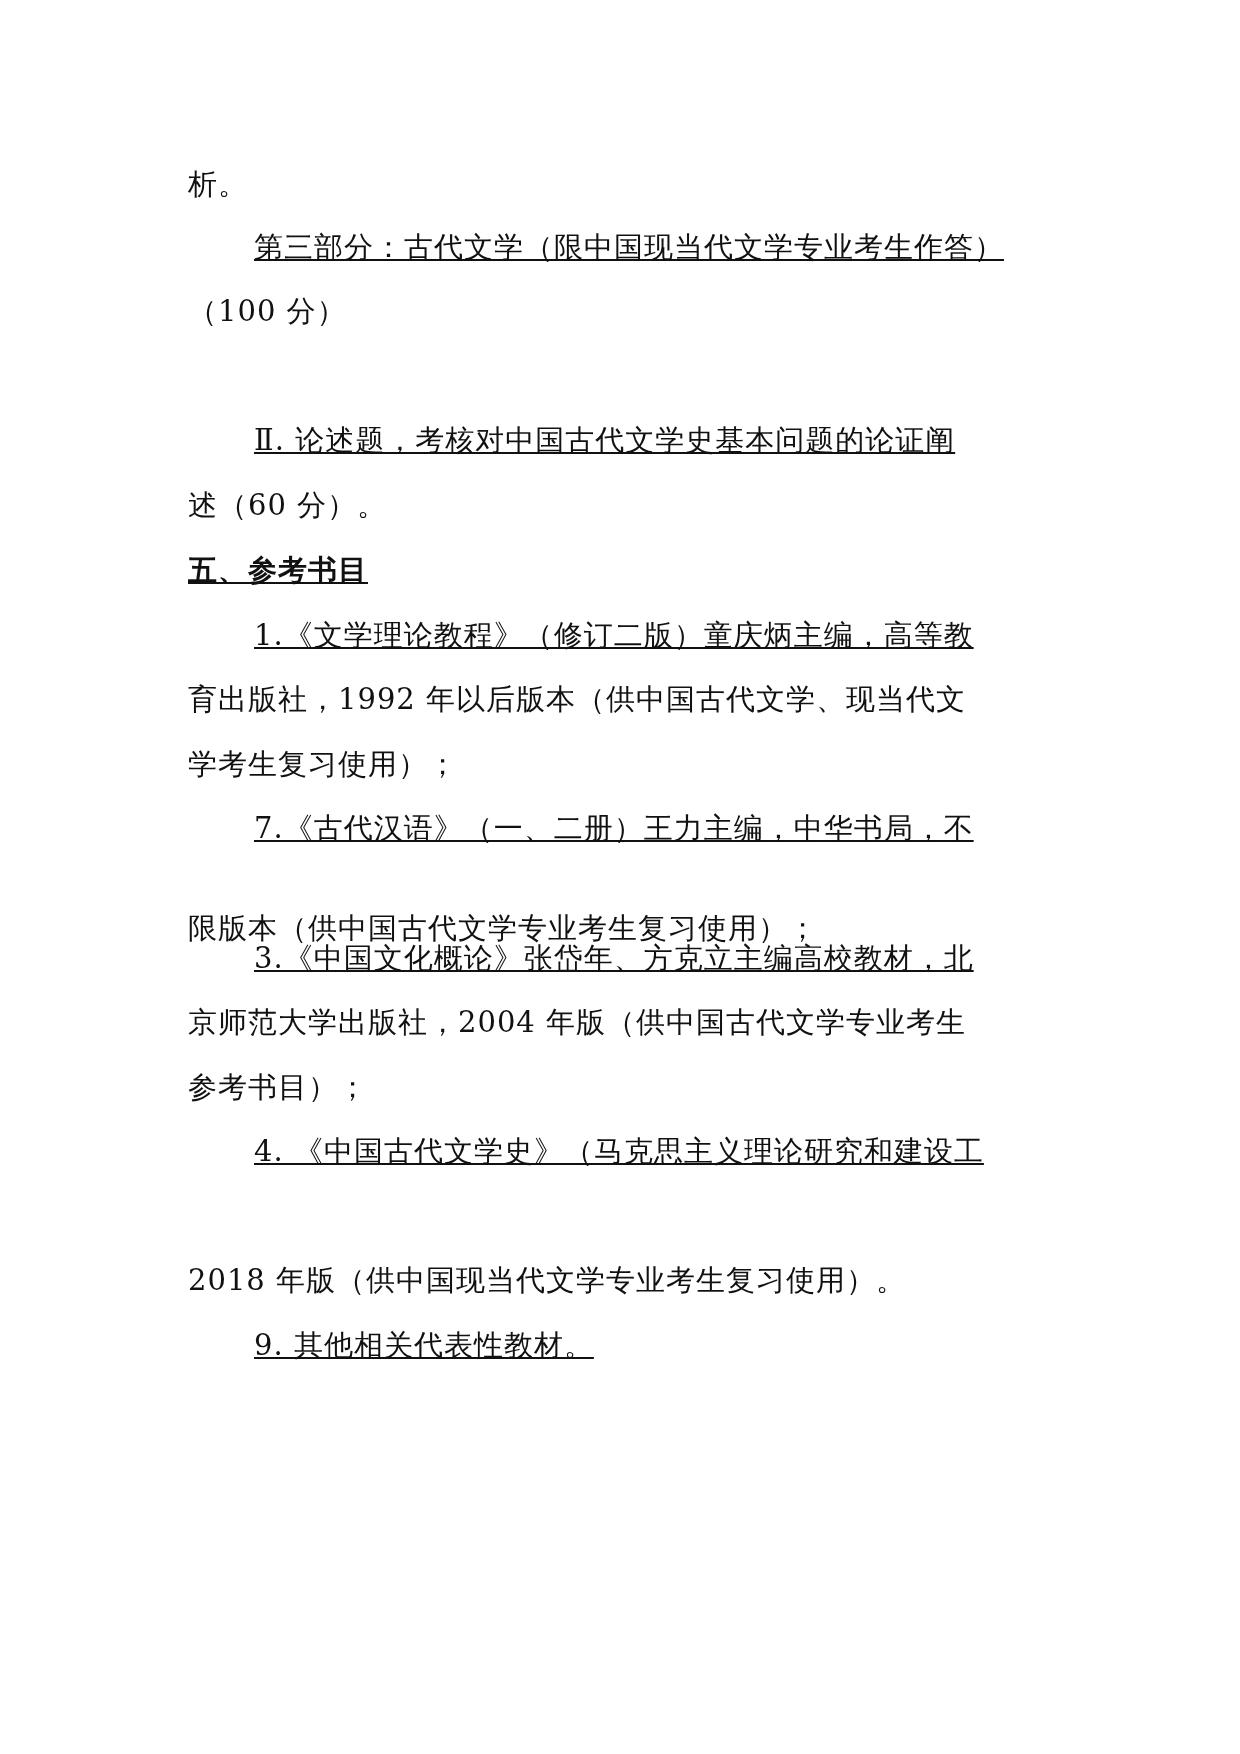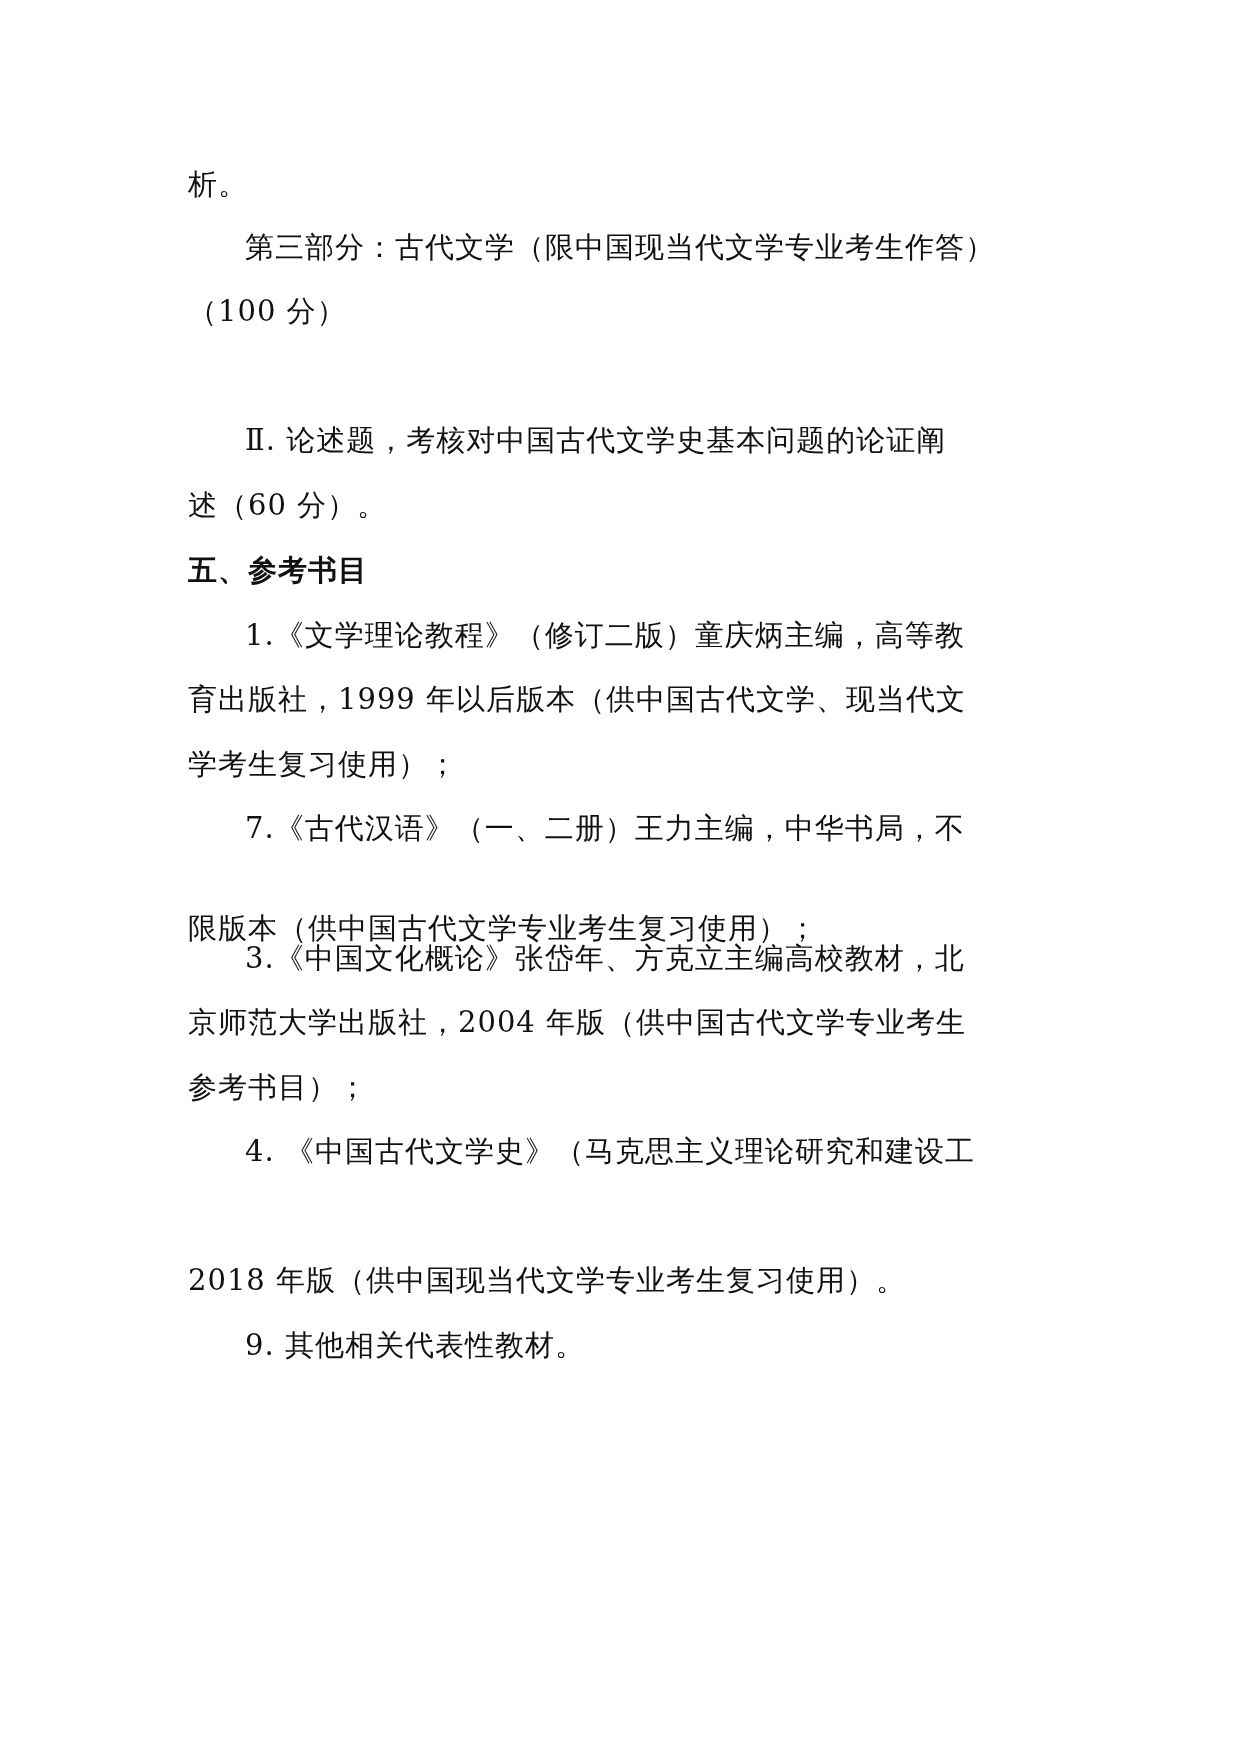--- a/index.html
+++ b/index.html
@@ -1,34 +1,34 @@
 <!DOCTYPE html>
 <html><head>
   <meta charset="utf-8">
   <style>
     html, body { margin: 0; padding: 0; background: #ffffff; }
     body { width: 1240px; height: 1754px; position: relative; overflow: hidden;
       font-family: "DejaVu Serif", "Liberation Serif", serif; color: #111; }
     .page { position: absolute; left: 0; top: 0; width: 1240px; height: 1754px; }
     .line { position: absolute; left: 188px; font-size: 29px; line-height: 40px; white-space: nowrap; letter-spacing: 1px; }
-    .indent { left: 245px; }
-    .bold { font-weight: bold; font-family: "DejaVu Sans", "Liberation Sans", sans-serif; }
+    .indent { left: 254px; text-decoration: underline; }
+    .bold { font-weight: bold; font-family: "DejaVu Sans", "Liberation Sans", sans-serif; text-decoration: underline; }
   </style>
 </head>
 <body>
 
 <div class="page">
   <div class="line" style="top:164px">析。</div>
   <div class="line indent" style="top:227px">第三部分：古代文学（限中国现当代文学专业考生作答）</div>
   <div class="line" style="top:291px">（100 分）</div>
   <div class="line indent" style="top:420px">Ⅱ. 论述题，考核对中国古代文学史基本问题的论证阐</div>
   <div class="line" style="top:485px">述（60 分）。</div>
   <div class="line bold" style="top:550px">五、参考书目</div>
   <div class="line indent" style="top:615px">1.《文学理论教程》（修订二版）童庆炳主编，高等教</div>
-  <div class="line" style="top:679px">育出版社，1999 年以后版本（供中国古代文学、现当代文</div>
+  <div class="line" style="top:679px">育出版社，1992 年以后版本（供中国古代文学、现当代文</div>
   <div class="line" style="top:744px">学考生复习使用）；</div>
   <div class="line indent" style="top:808px">7.《古代汉语》（一、二册）王力主编，中华书局，不</div>
   <div class="line" style="top:908px">限版本（供中国古代文学专业考生复习使用）；</div>
   <div class="line indent" style="top:938px">3.《中国文化概论》张岱年、方克立主编高校教材，北</div>
   <div class="line" style="top:1002px">京师范大学出版社，2004 年版（供中国古代文学专业考生</div>
   <div class="line" style="top:1067px">参考书目）；</div>
   <div class="line indent" style="top:1131px">4. 《中国古代文学史》（马克思主义理论研究和建设工</div>
   <div class="line" style="top:1260px">2018 年版（供中国现当代文学专业考生复习使用）。</div>
   <div class="line indent" style="top:1325px">9. 其他相关代表性教材。</div>
 </div>

